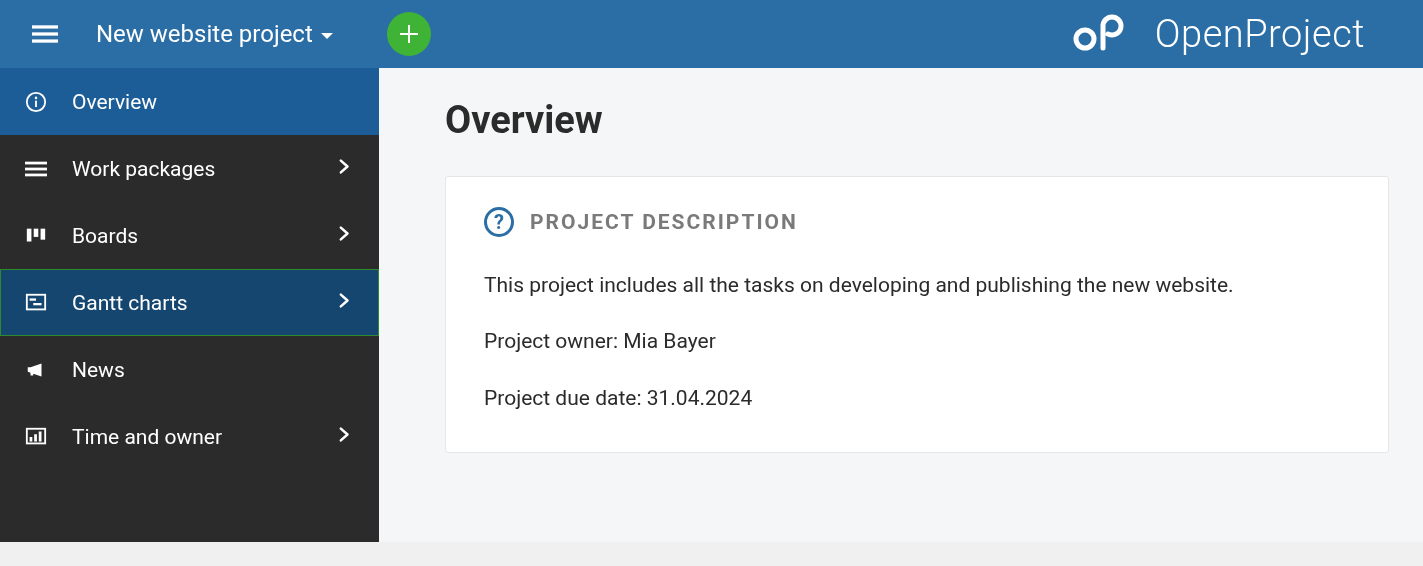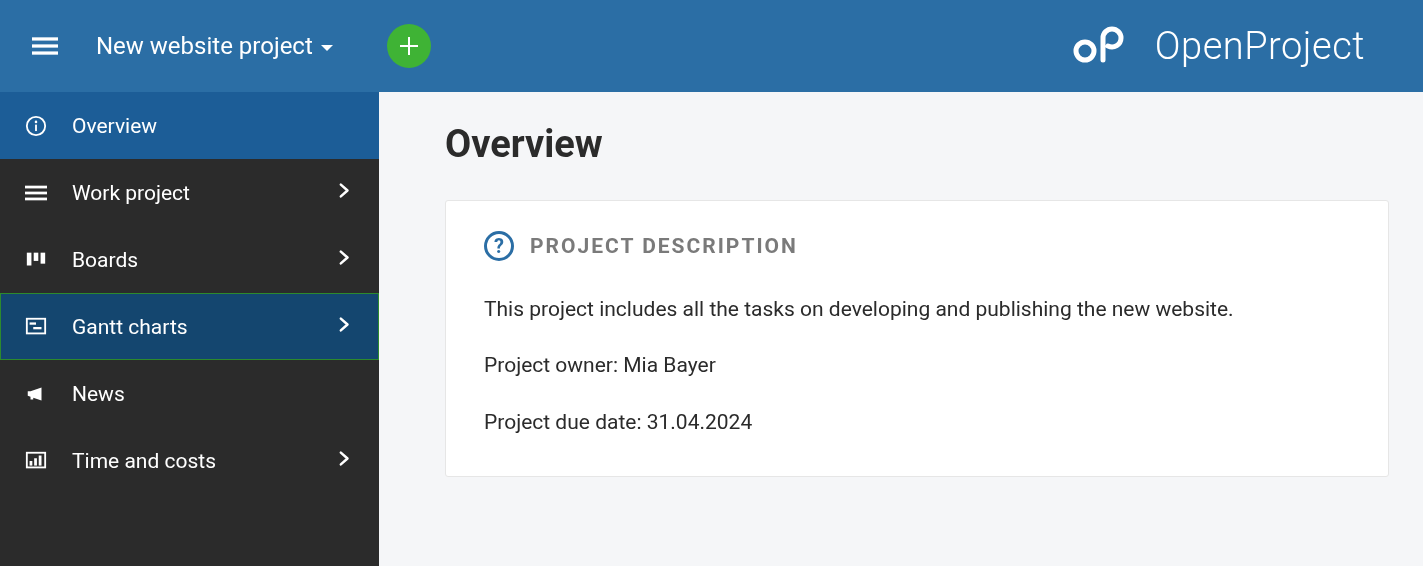--- a/index.html
+++ b/index.html
@@ -4,21 +4,21 @@
 <style>
   * { box-sizing: border-box; margin: 0; padding: 0; }
   body {
     font-family: -apple-system, BlinkMacSystemFont, "Segoe UI", Roboto, Arial, sans-serif;
     background: #f0f0f0;
     width: 1423px;
     height: 566px;
     overflow: hidden;
   }
   .topbar {
-    height: 92px;
+    height: 68px;
     background: #2b6ea5;
     display: flex;
     align-items: center;
     padding: 0 20px 0 20px;
     position: relative;
   }
   .hamburger {
     width: 50px;
     height: 50px;
     display: flex;
@@ -203,21 +203,21 @@
     </div>
 
     <div class="side-item">
       <span class="side-icon">
         <svg width="22" height="22" viewBox="0 0 24 24" fill="white">
             <rect y="4" width="24" height="3"></rect>
             <rect y="10.5" width="24" height="3"></rect>
             <rect y="17" width="24" height="3"></rect>
           </svg>
       </span>
-      <span>Work project</span>
+      <span>Work packages</span>
       <span class="side-arrow"><svg viewBox="0 0 24 24" fill="none">
             <path d="M7 5l8 7-8 7" stroke="white" stroke-width="3" stroke-linecap="round" stroke-linejoin="round"></path>
           </svg></span>
     </div>
 
     <div class="side-item">
       <span class="side-icon">
         <svg width="22" height="22" viewBox="0 0 24 24" fill="white">
             <rect x="2" y="4" width="5" height="14"></rect>
             <rect x="9.5" y="4" width="5" height="9"></rect>
@@ -255,21 +255,21 @@
 
     <div class="side-item">
       <span class="side-icon">
         <svg width="22" height="22" viewBox="0 0 24 24" fill="none">
             <rect x="2" y="3" width="20" height="16" stroke="white" stroke-width="2"></rect>
             <rect x="5" y="12" width="3" height="5" fill="white"></rect>
             <rect x="10" y="9" width="3" height="8" fill="white"></rect>
             <rect x="15" y="6" width="3" height="11" fill="white"></rect>
           </svg>
       </span>
-      <span>Time and costs</span>
+      <span>Time and owner</span>
       <span class="side-arrow"><svg viewBox="0 0 24 24" fill="none">
             <path d="M7 5l8 7-8 7" stroke="white" stroke-width="3" stroke-linecap="round" stroke-linejoin="round"></path>
           </svg></span>
     </div>
 
 
   </div>
 
   <div class="main">
     <h1 class="page-title">Overview</h1>

